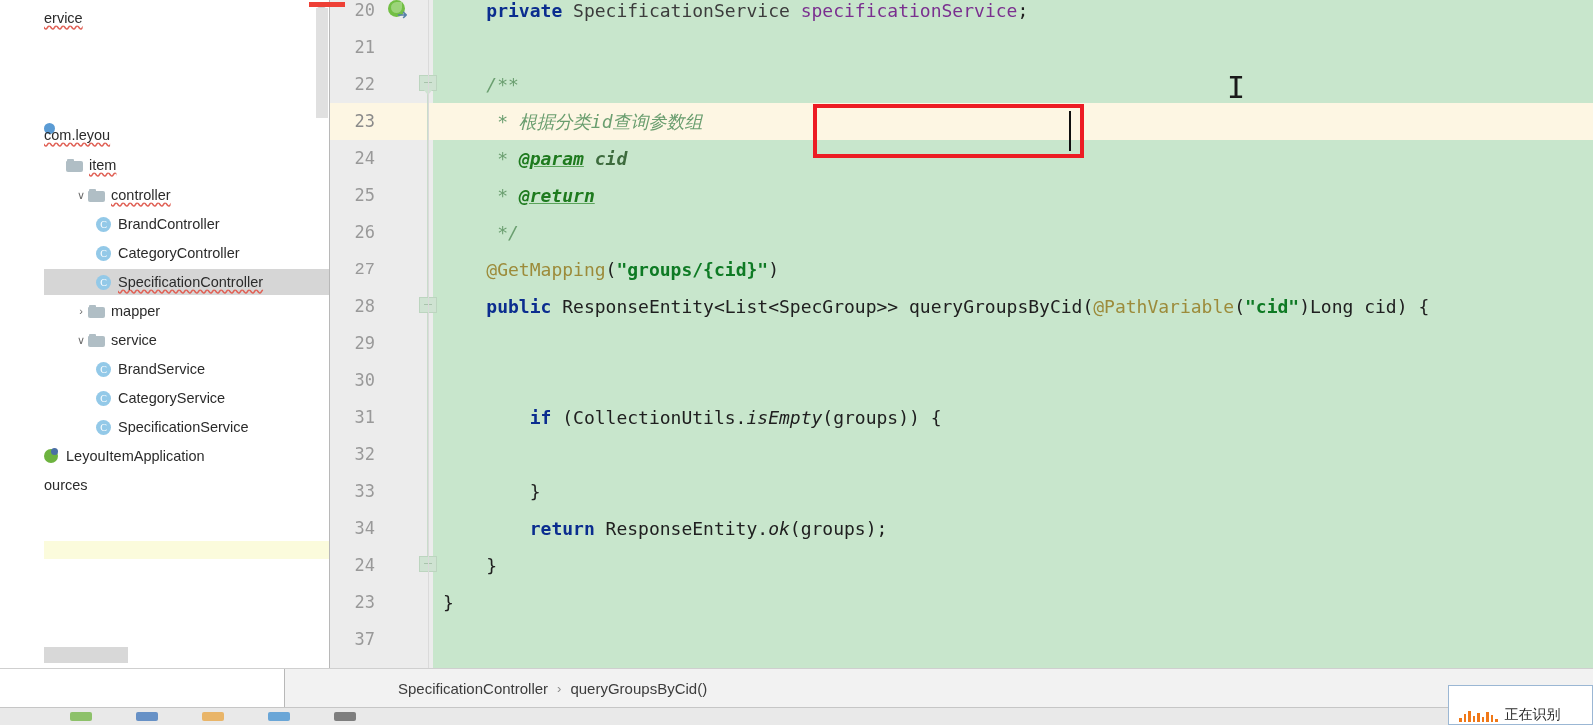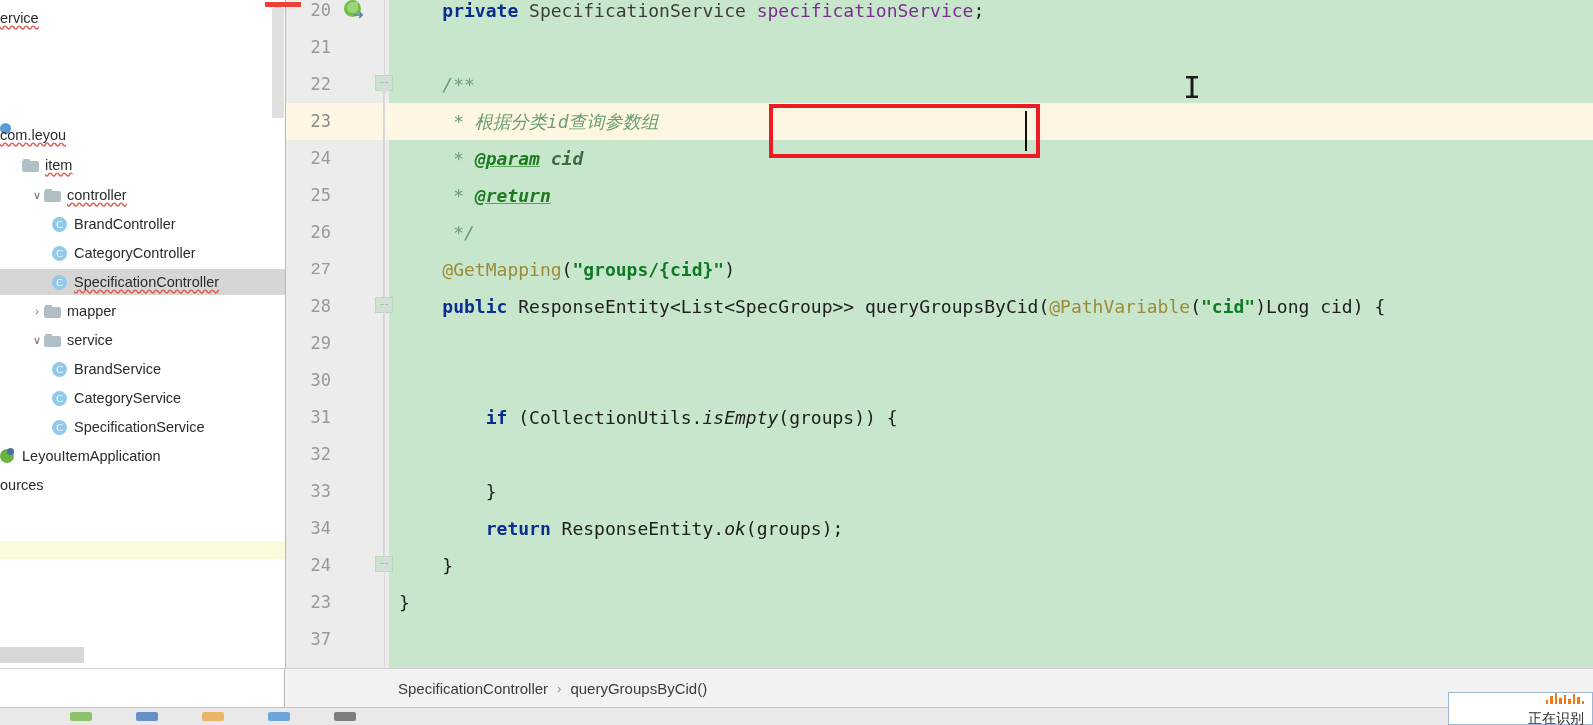--- a/index.html
+++ b/index.html
@@ -18,20 +18,21 @@
     position: absolute; inset: 0;
     display: flex;
     flex-direction: column;
     background: #ffffff;
   }
   #body-row {
     position: relative;
     flex: 1 1 auto;
     display: flex;
     min-height: 0;
+    margin-left: 44px;
   }
 
   
   #sidebar {
     position: relative;
     width: 285px;
     flex: 0 0 285px;
     background: #ffffff;
     border-right: 1px solid #b8b8b8;
     overflow: hidden;
@@ -373,30 +374,29 @@
   .task-chip {
     width: 22px; height: 9px;
     border-radius: 2px;
     opacity: .75;
   }
 
   
   #notify-popup {
     position: absolute;
     right: 0px; bottom: 0px;
-    width: 145px; height: 33px;
+    width: 145px; height: 40px;
     background: #ffffff;
     border: 1px solid #9bb7d4;
     box-sizing: border-box;
     display: flex;
     align-items: flex-end;
     gap: 7px;
     padding: 0 8px 2px 10px;
     z-index: 30;
-    flex-direction: column;
   }
   #notify-bars {
     display: flex;
     align-items: flex-end;
     gap: 2px;
     height: 13px;
   }
   #notify-bars i {
     display: block;
     width: 2.5px;

